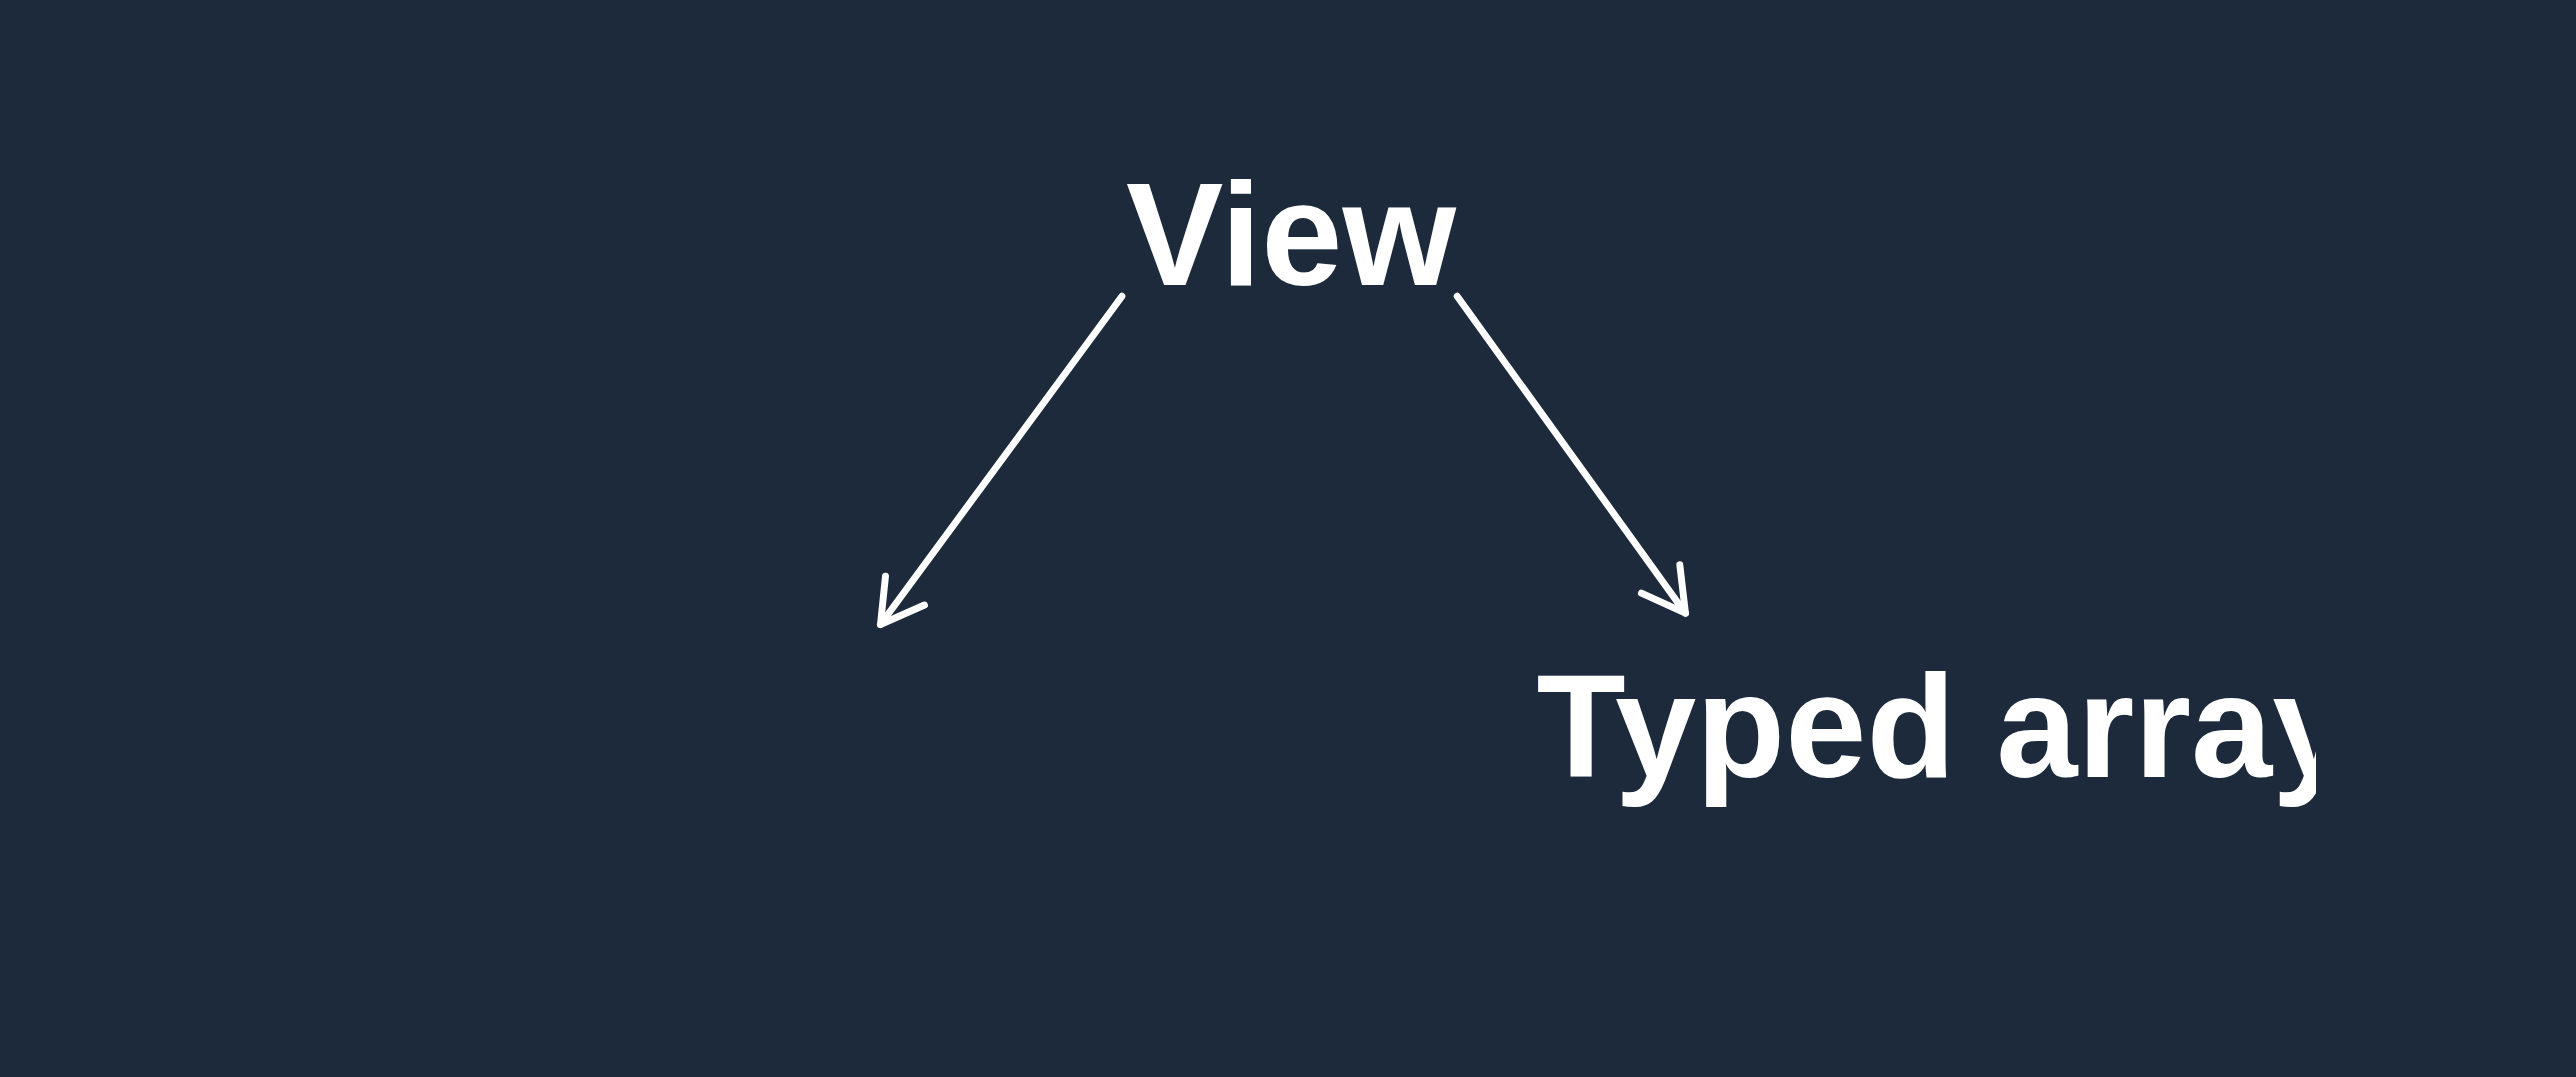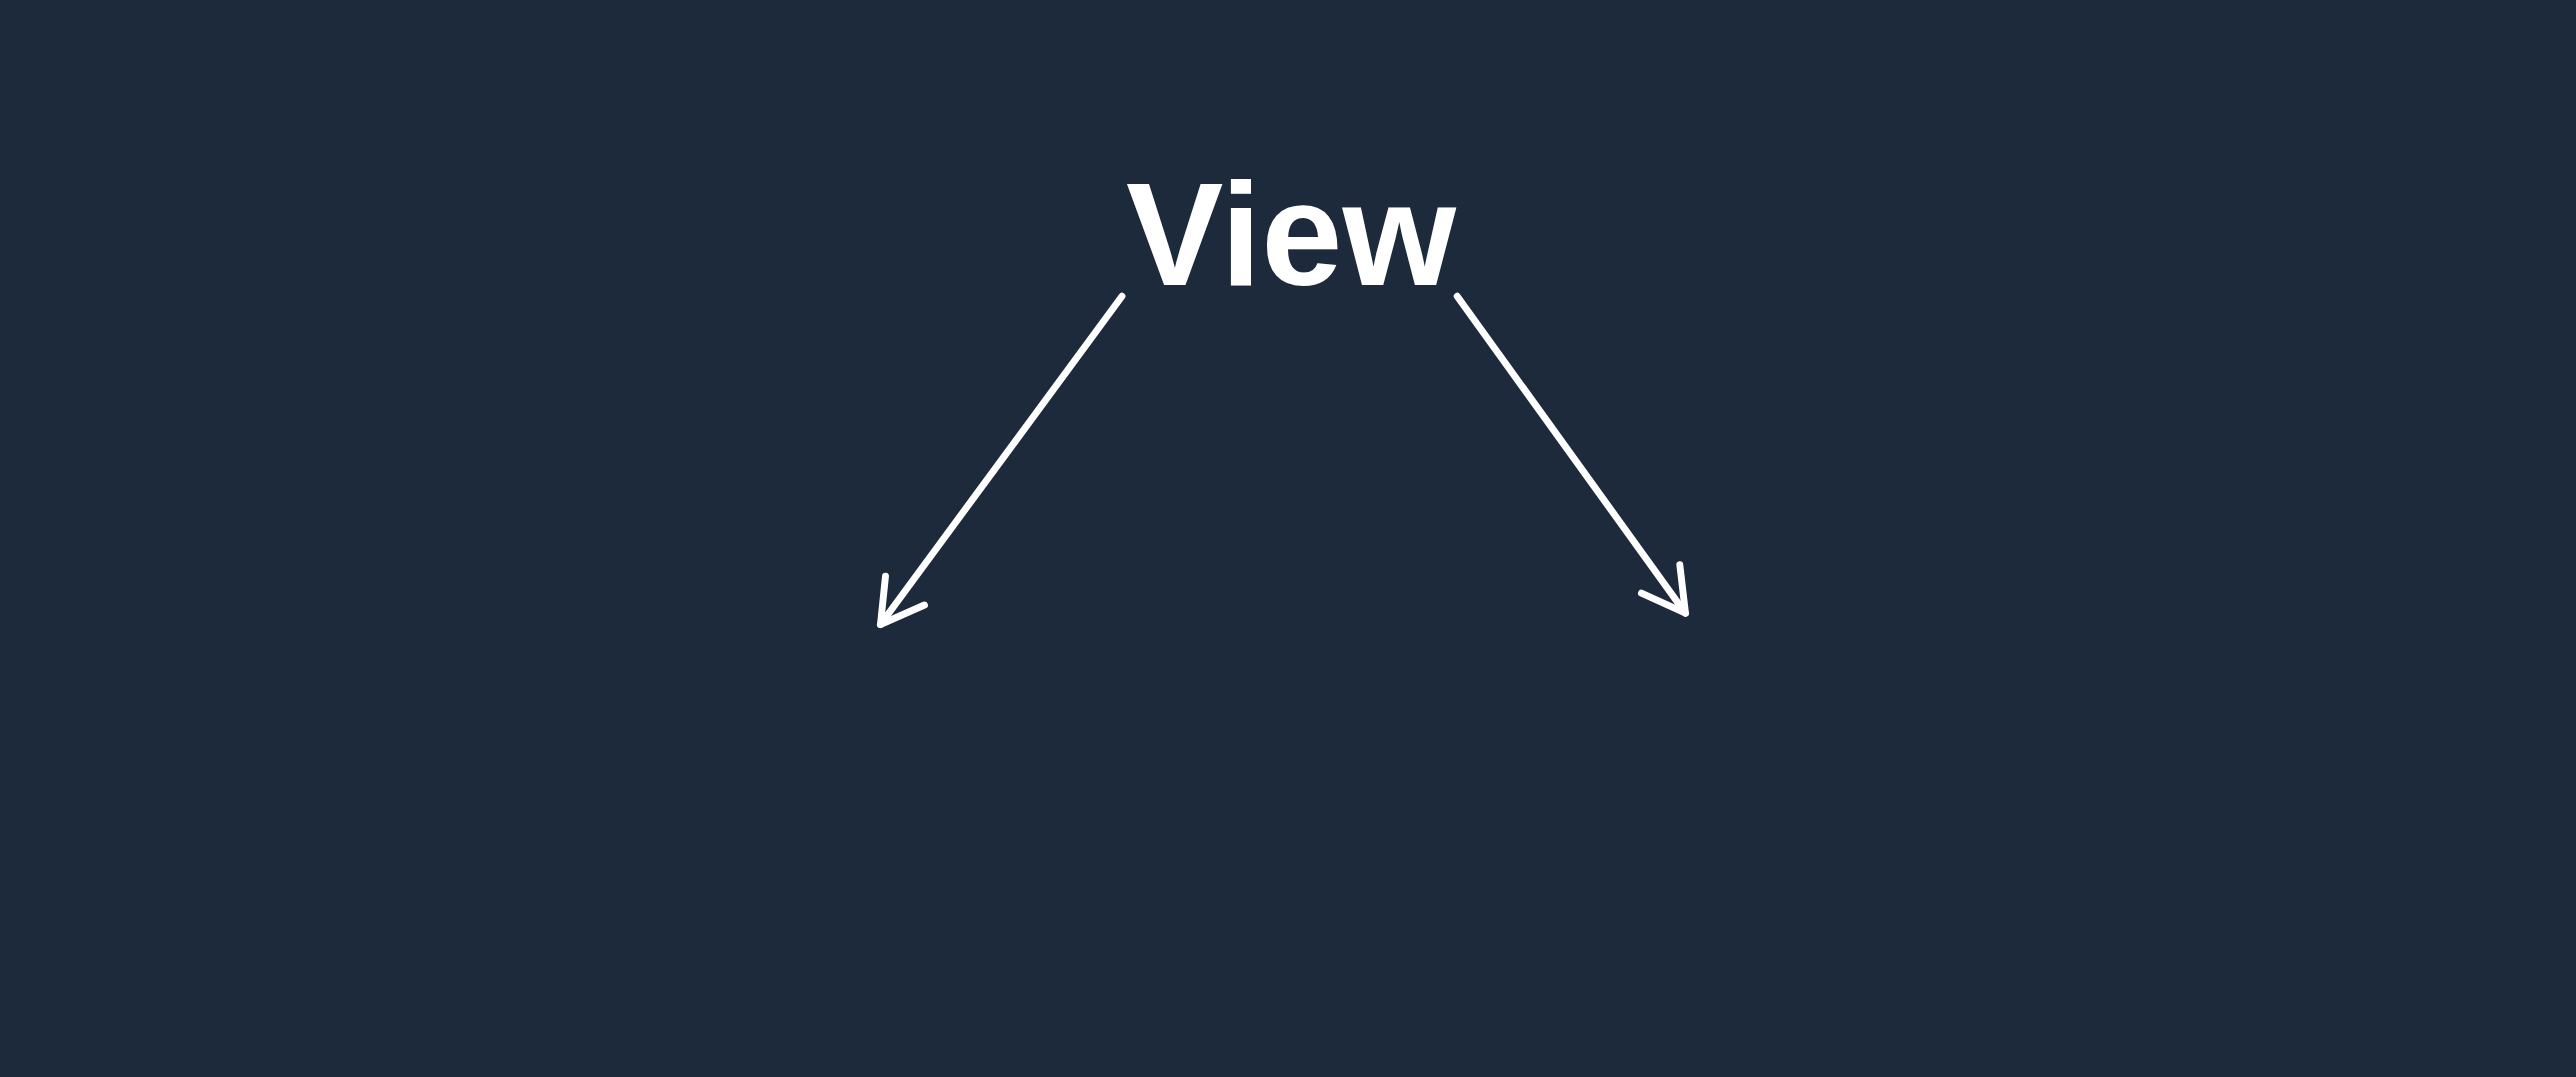--- a/index.html
+++ b/index.html
@@ -70,15 +70,16 @@
 
     <g>
       <path class="arrow-path" d="M 2317 471 L 2680 975"></path>
       <path class="arrow-path" d="M 2671 898 L 2680 975 L 2610 943"></path>
     </g>
   </svg>
 
   <div class="node-label node-root">View</div>
 
 
+  <div class="node-label node-right">Typed array</div>
 
 </div>
 
 
 </body></html>

